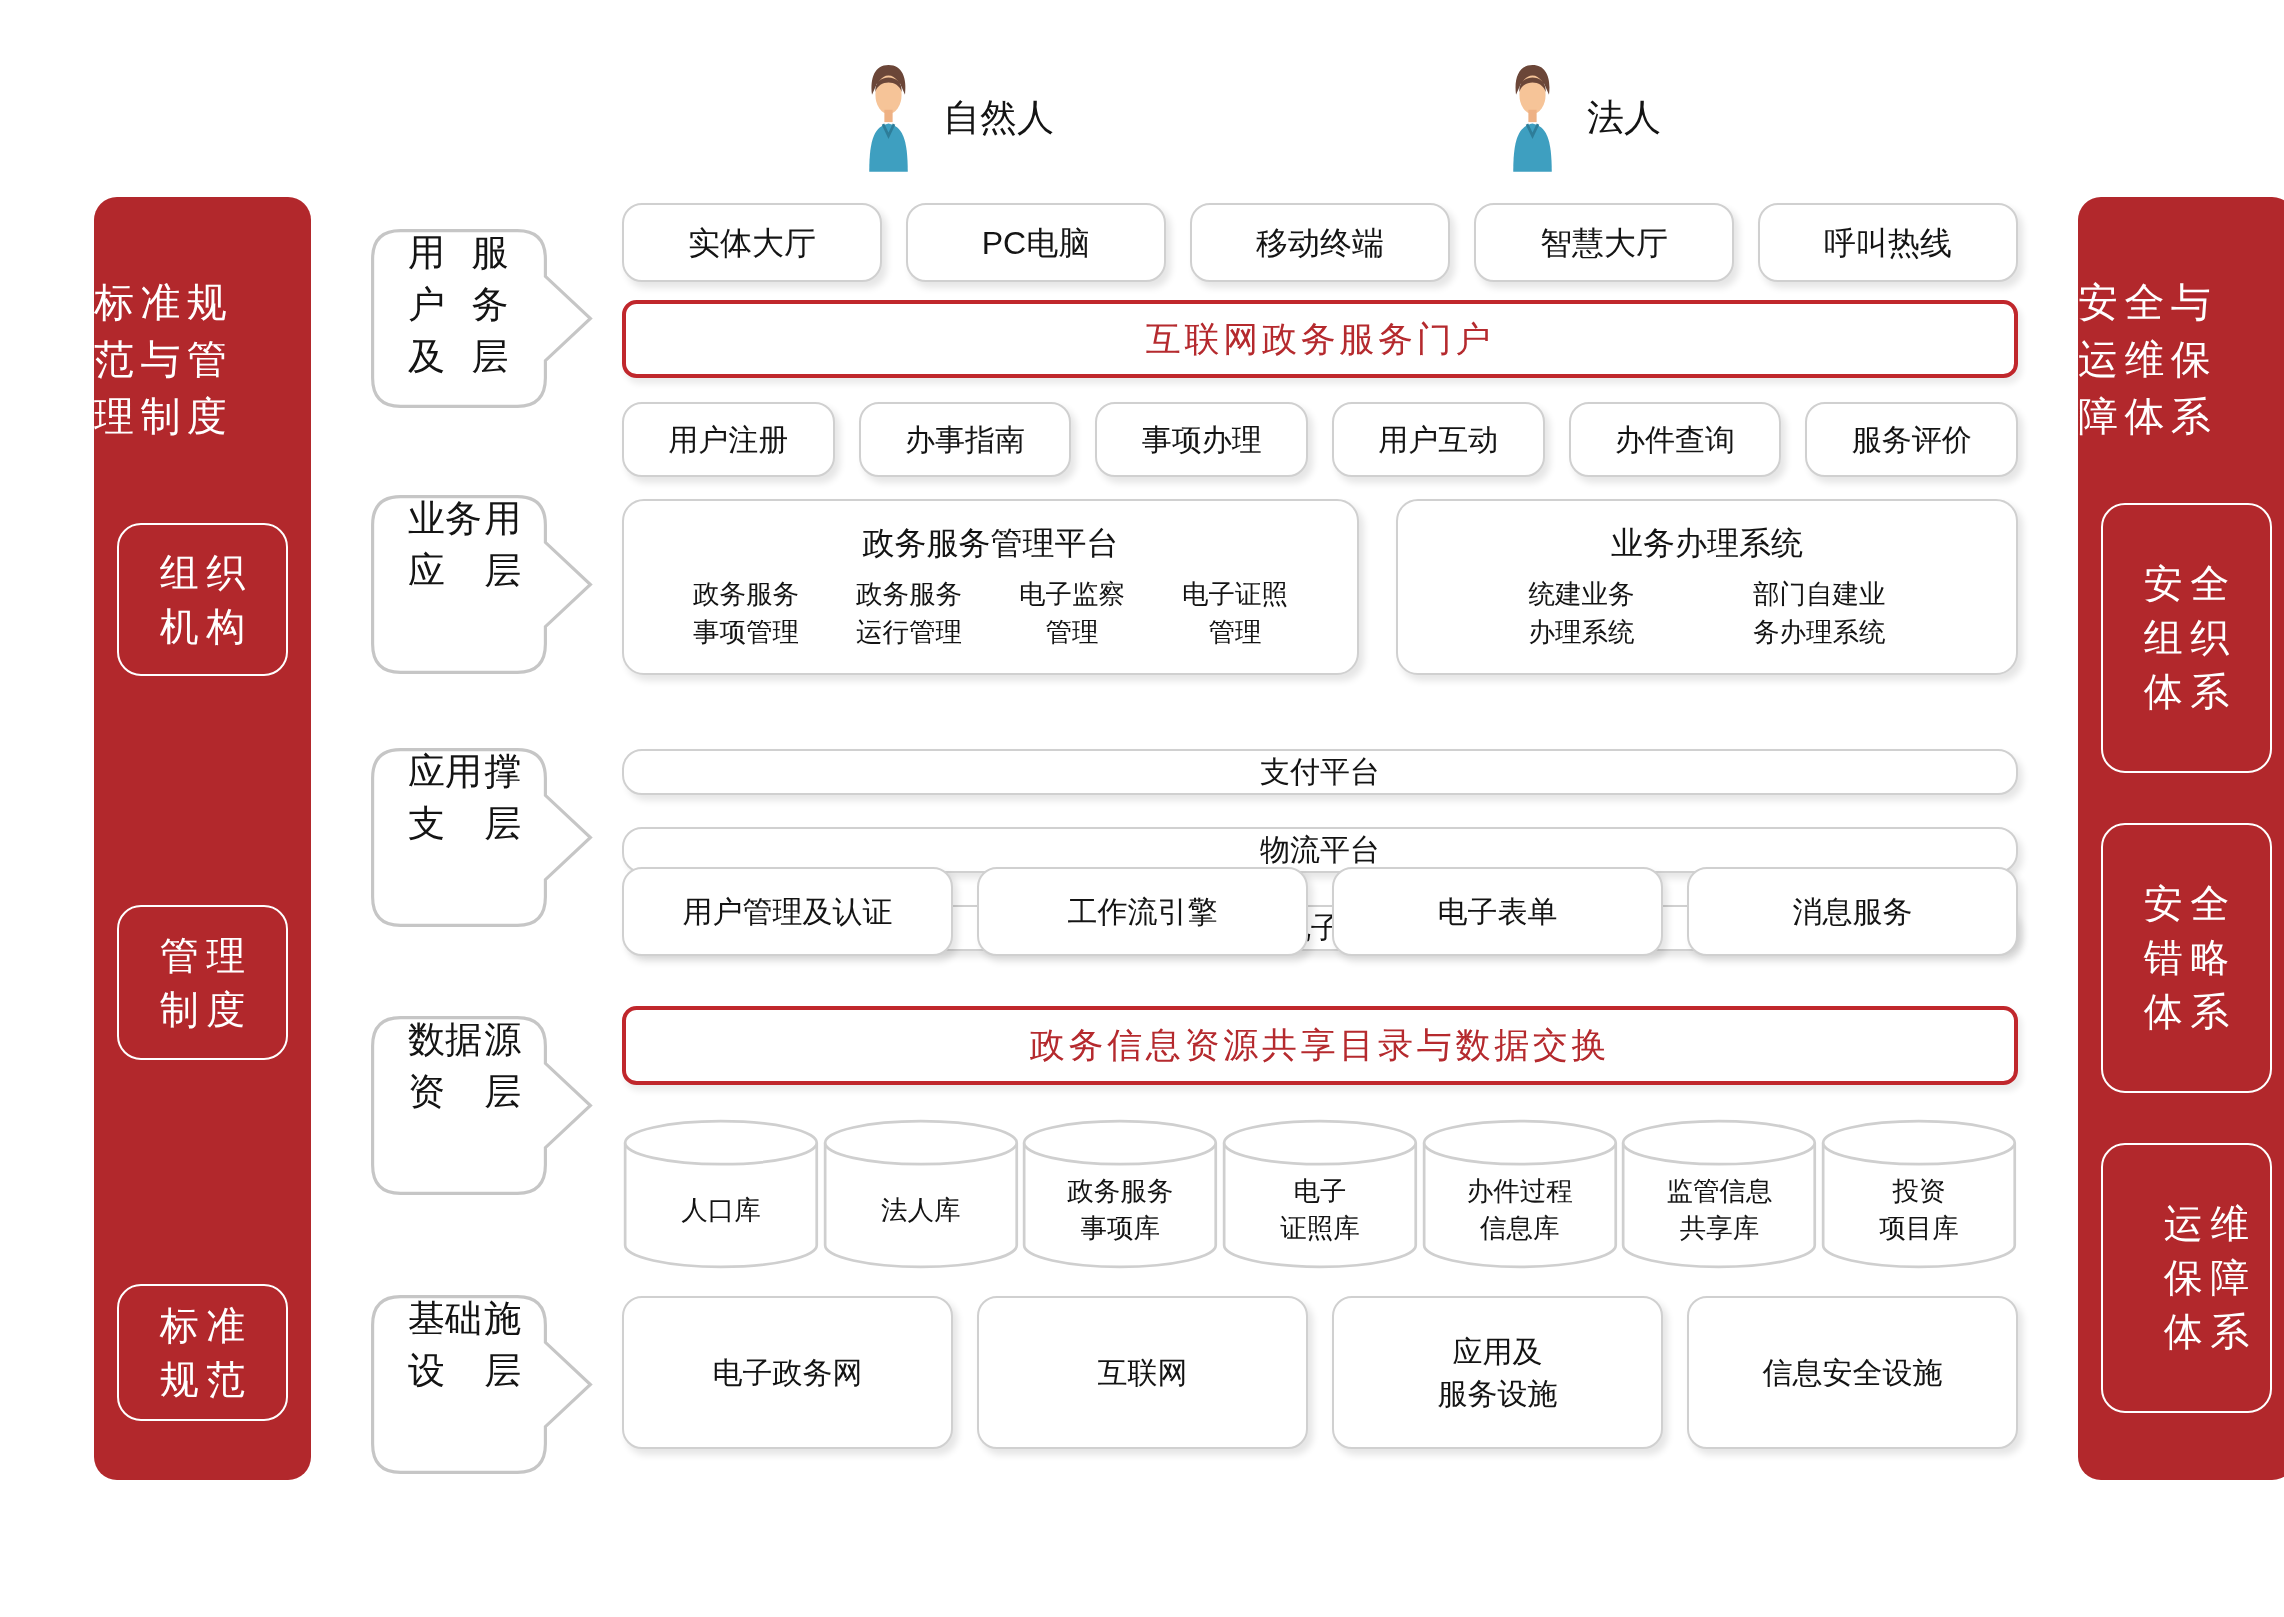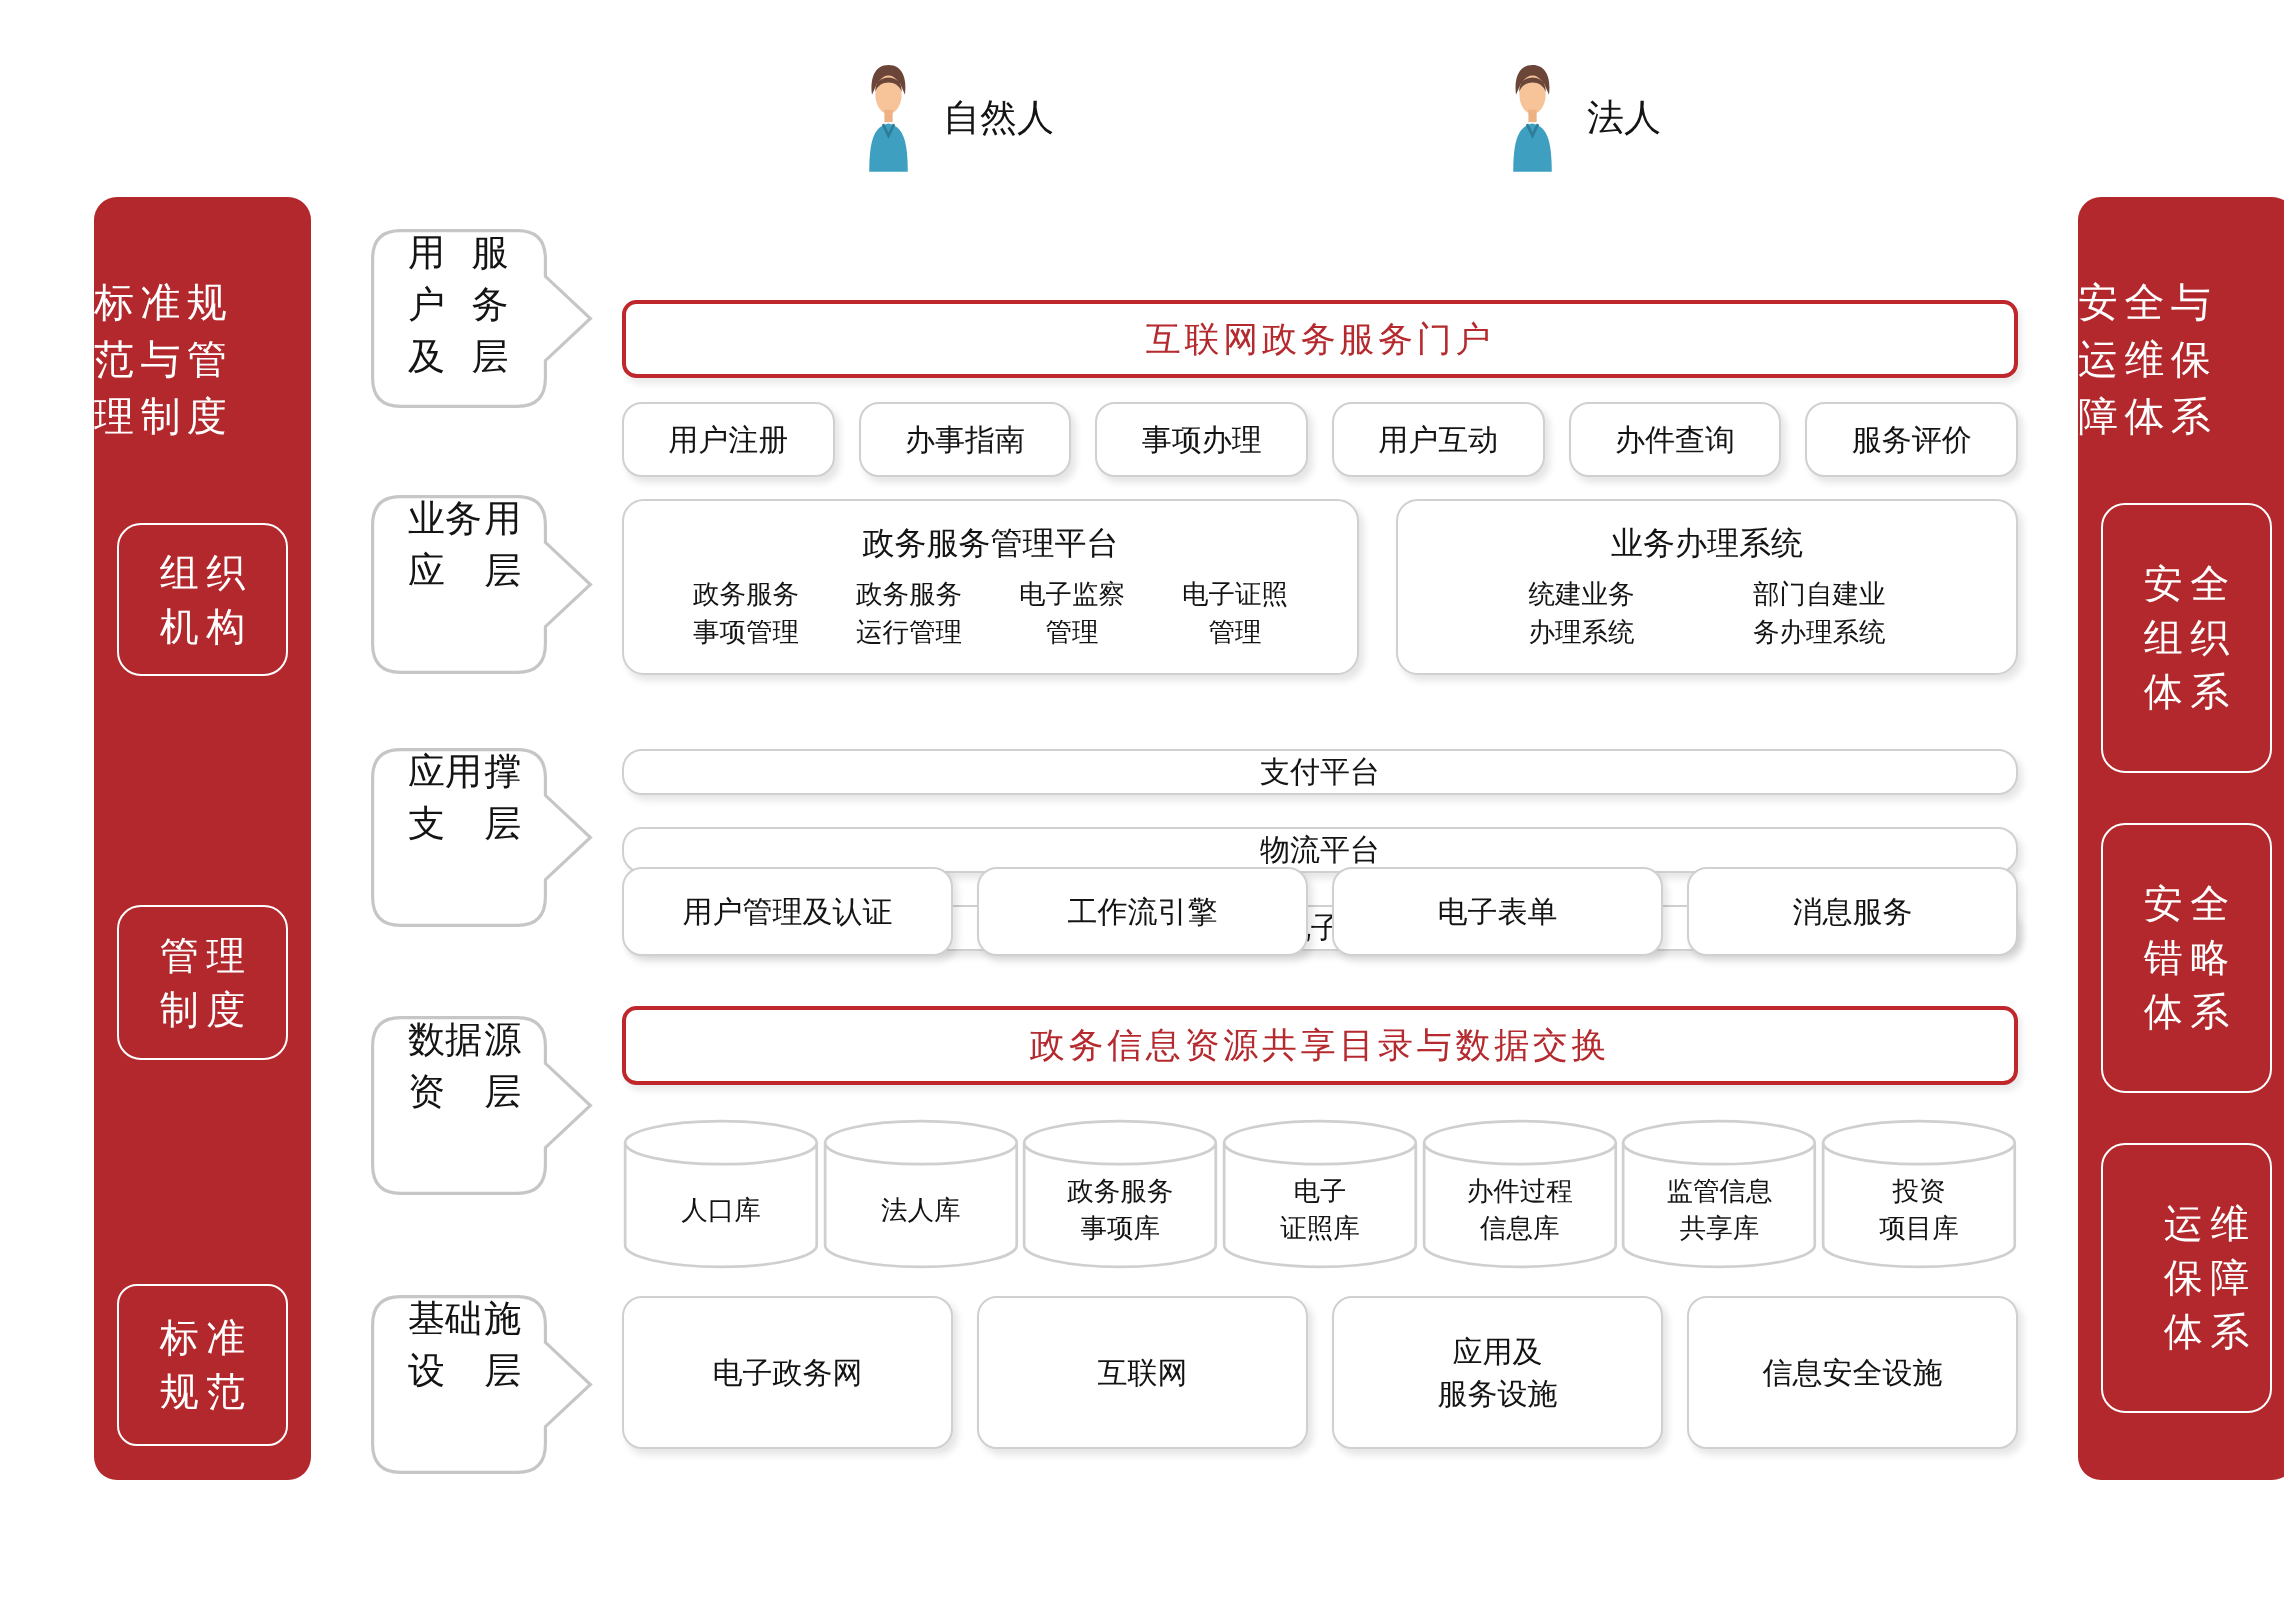--- a/index.html
+++ b/index.html
@@ -113,21 +113,21 @@
       <span>理制度</span>
     </div>
     <div class="side-box" style="top:326px;height:153px;">
       <span>组织</span>
       <span>机构</span>
     </div>
     <div class="side-box" style="top:708px;height:155px;">
       <span>管理</span>
       <span>制度</span>
     </div>
-    <div class="side-box" style="top:1087px;height:162px;border-radius:20px;">
+    <div class="side-box" style="top:1087px;height:137px;">
       <span>标准</span>
       <span>规范</span>
     </div>
   </div>
 
   <div class="pillar right">
     <div class="pillar-title">
       <span>安全与</span><br>
       <span>运维保</span><br>
       <span>障体系</span>
@@ -188,20 +188,27 @@
   <div class="layer-label" style="top:1293px;">
     <svg viewBox="0 0 500 400" preserveAspectRatio="none">
       <path d="M70 8 H330 Q392 8 392 70 V108 L492 200 L392 292 V330 Q392 392 330 392 H70 Q8 392 8 330 V70 Q8 8 70 8 Z" fill="#ffffff" stroke="#c6c6c6" stroke-width="7"></path>
     </svg>
     <div class="layer-text">
       <span>基础设</span>
       <span>施层</span>
     </div>
   </div>
 
+  <div class="row channels">
+    <div class="box">实体大厅</div>
+    <div class="box">PC电脑</div>
+    <div class="box">移动终端</div>
+    <div class="box">智慧大厅</div>
+    <div class="box">呼叫热线</div>
+  </div>
 
   <div class="row banner1">
     <div class="banner">互联网政务服务门户</div>
   </div>
 
   <div class="row functions">
     <div class="box">用户注册</div>
     <div class="box">办事指南</div>
     <div class="box">事项办理</div>
     <div class="box">用户互动</div>

